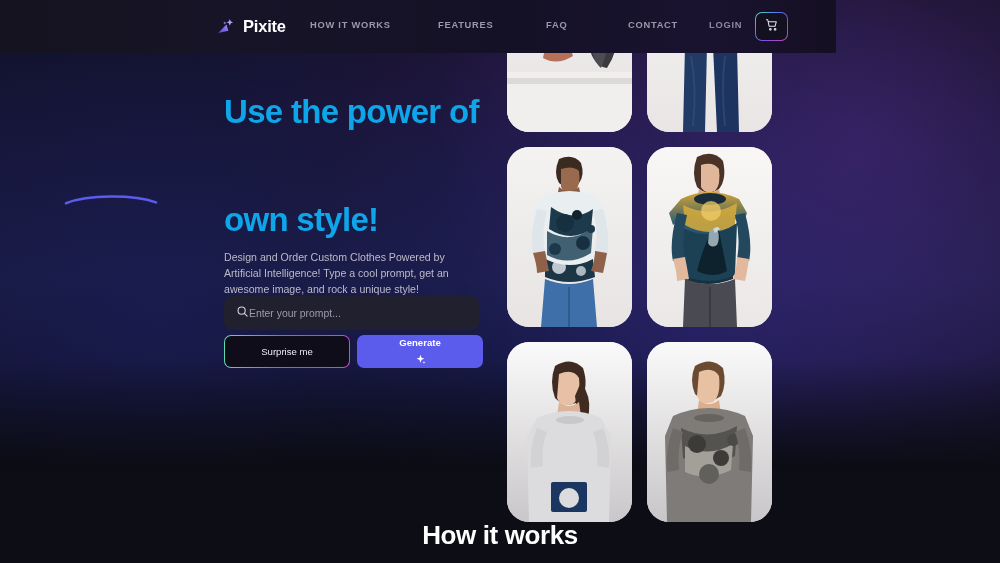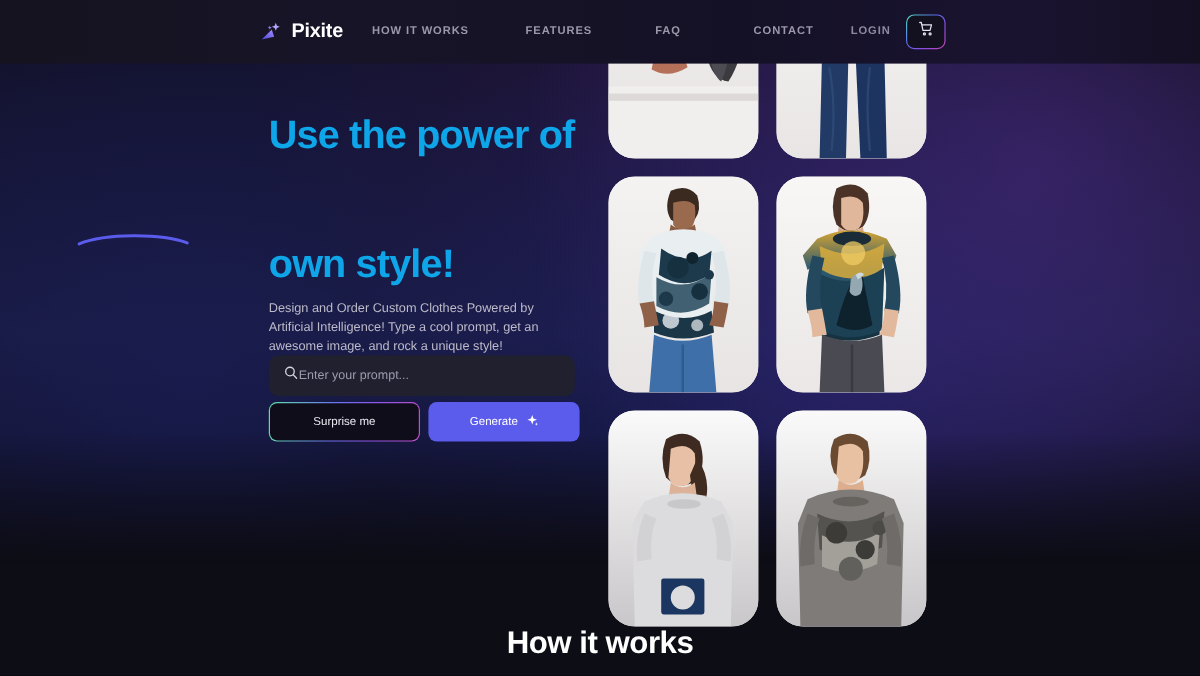--- a/index.html
+++ b/index.html
@@ -26,21 +26,21 @@
     content:""; position:absolute; left:0; right:0; bottom:0; height:120px;
     background:linear-gradient(180deg, rgba(12,12,20,0) 0%, #0c0c14 92%);
   }
   .lower-bg{
     position:absolute; left:0; top:470px; width:1000px; height:93px;
     background:#0d0d16;
   }
 
   
   .header{
-    position:absolute; left:0; top:0; width:1000px; height:53px;
+    position:absolute; left:0; top:0; width:836px; height:53px;
     background:linear-gradient(90deg,#15131f 0%, #171428 30%, #141126 62%, #1a1330 85%, #150f22 100%);
     display:flex; align-items:center; z-index:20;
   }
   .logo{ position:absolute; left:216px; display:flex; align-items:center; gap:7px; cursor:pointer; }
   .logo-mark{ width:20px; height:20px; display:block; }
   .logo-text{ font-size:16.5px; font-weight:700; color:#ffffff; letter-spacing:-0.2px; }
 
   .nav{ position:absolute; left:300px; top:0; height:53px; width:460px; }
   .nav a{
     position:absolute; top:20px;
@@ -100,21 +100,21 @@
   .btn-surprise .bi{
     width:100%; height:100%; border-radius:6px; background:#0f0d1a;
     display:flex; align-items:center; justify-content:center;
     font-size:9.6px; color:#ecebf3; font-weight:400;
   }
   .btn-generate{
     width:126px; height:33px; border-radius:7px;
     background:#5b5bec; border:none; cursor:pointer;
     display:flex; align-items:center; justify-content:center; gap:6px;
     font-family:"Liberation Sans", sans-serif;
-    font-size:9.6px; color:#ffffff; font-weight:400;
+    font-size:9.6px; color:#ffffff; font-weight:700;flex-direction:column;
   }
 
   
   .grid{ position:absolute; left:507px; top:-48px; width:266px; z-index:5; }
   .grow{ display:flex; gap:15px; margin-bottom:15px; }
   .card{
     width:125px; height:180px; border-radius:22px; overflow:hidden;
     position:relative; background:#eceaea; cursor:pointer; flex:none;
   }
   .card svg{ display:block; width:100%; height:100%; }

